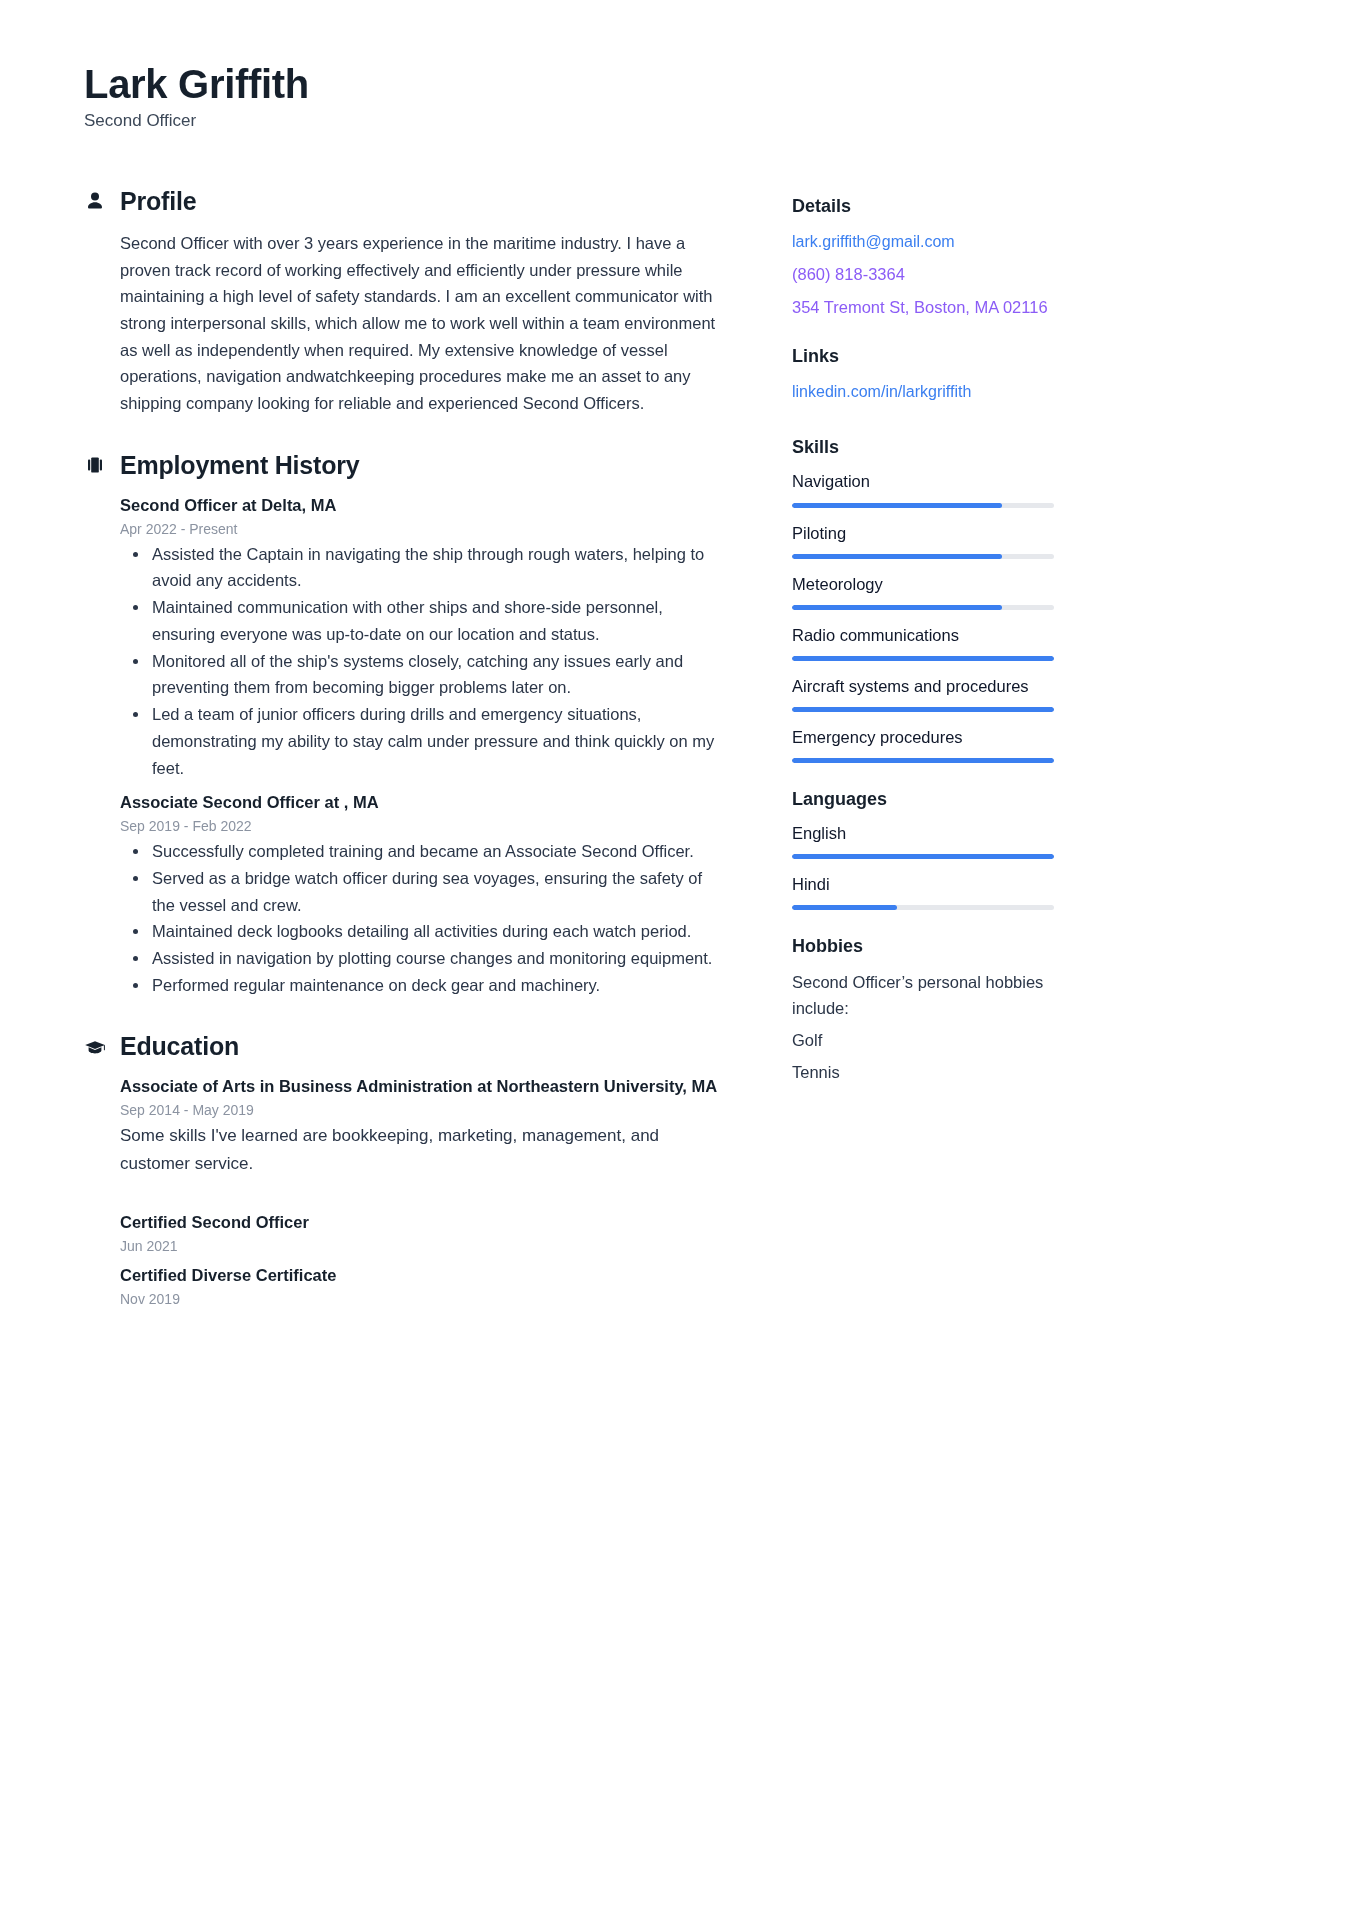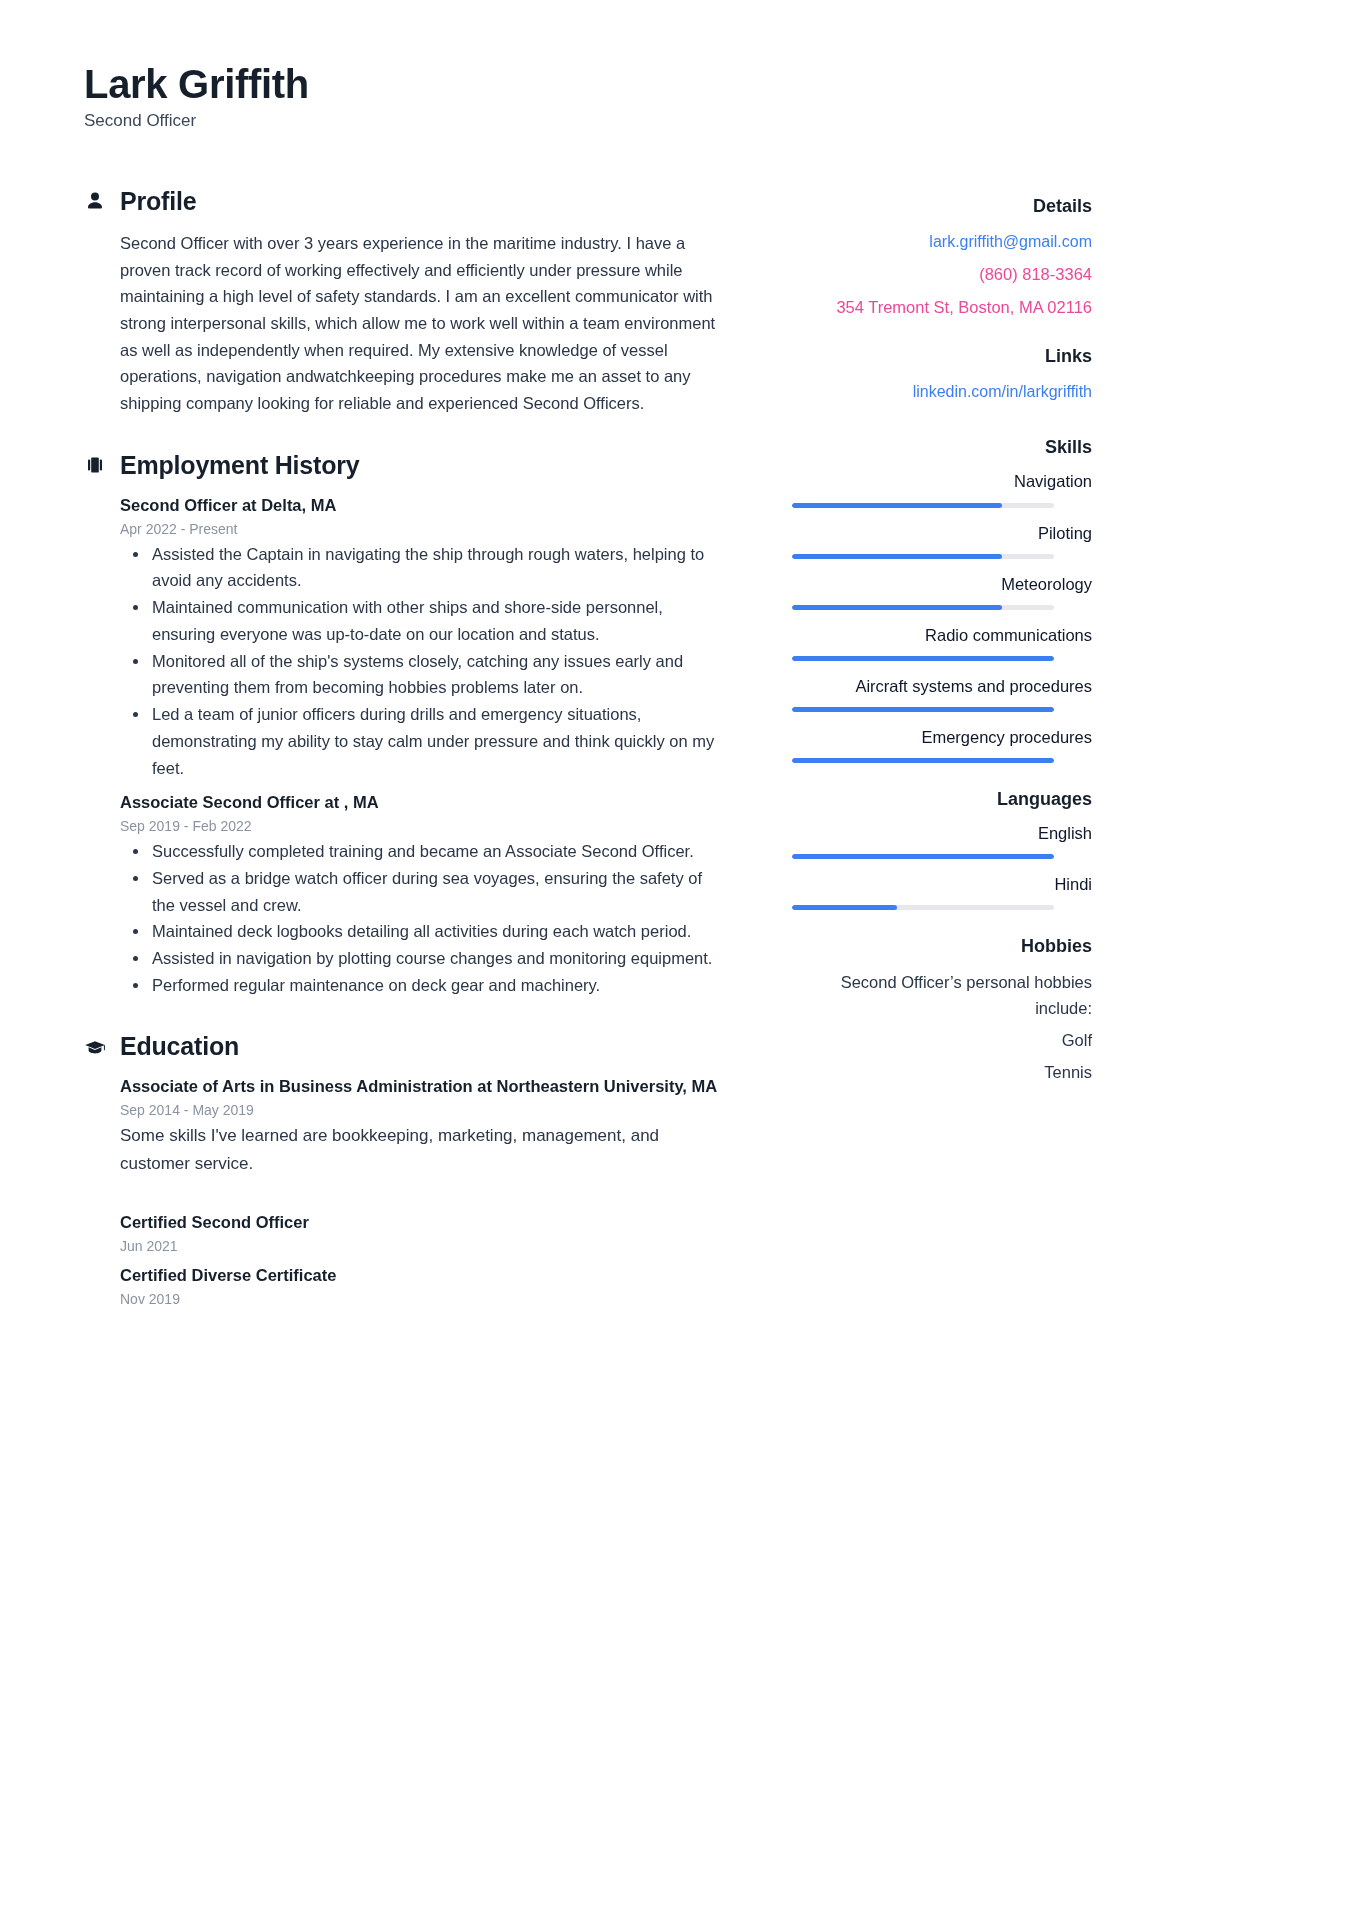--- a/index.html
+++ b/index.html
@@ -109,31 +109,31 @@
     position: absolute;
     left: 13px;
     top: 11px;
     width: 5px;
     height: 5px;
     border-radius: 50%;
     background: #2b3648;
   }
 
   
-  .side-block { margin-bottom: 26px; text-align: right; }
+  .side-block { margin-bottom: 26px; }
   .side-title {
     font-size: 18px;
     font-weight: 700;
     color: #16202c;
     margin-bottom: 12px;
   }
   .side-line {
     font-size: 16.5px;
     line-height: 1.58;
-    color: #ec4899;
+    color: #8b5cf6;
     margin-bottom: 7px;
   }
   .side-link {
     font-size: 16px;
     line-height: 1.58;
     color: #3b7ff0;
     display: inline-block;
     margin-bottom: 7px;
     cursor: pointer;
   }
@@ -206,21 +206,21 @@
           <span class="section-title">Employment History</span>
         </div>
         <div class="section-body">
 
           <div class="entry">
             <div class="entry-title">Second Officer at Delta, MA</div>
             <div class="entry-date">Apr 2022 - Present</div>
             <ul class="bullets">
               <li>Assisted the Captain in navigating the ship through rough waters, helping to avoid any accidents.</li>
               <li>Maintained communication with other ships and shore-side personnel, ensuring everyone was up-to-date on our location and status.</li>
-              <li>Monitored all of the ship's systems closely, catching any issues early and preventing them from becoming hobbies problems later on.</li>
+              <li>Monitored all of the ship's systems closely, catching any issues early and preventing them from becoming bigger problems later on.</li>
               <li>Led a team of junior officers during drills and emergency situations, demonstrating my ability to stay calm under pressure and think quickly on my feet.</li>
             </ul>
           </div>
 
           <div class="entry">
             <div class="entry-title">Associate Second Officer at , MA</div>
             <div class="entry-date">Sep 2019 - Feb 2022</div>
             <ul class="bullets">
               <li>Successfully completed training and became an Associate Second Officer.</li>
               <li>Served as a bridge watch officer during sea voyages, ensuring the safety of the vessel and crew.</li>

